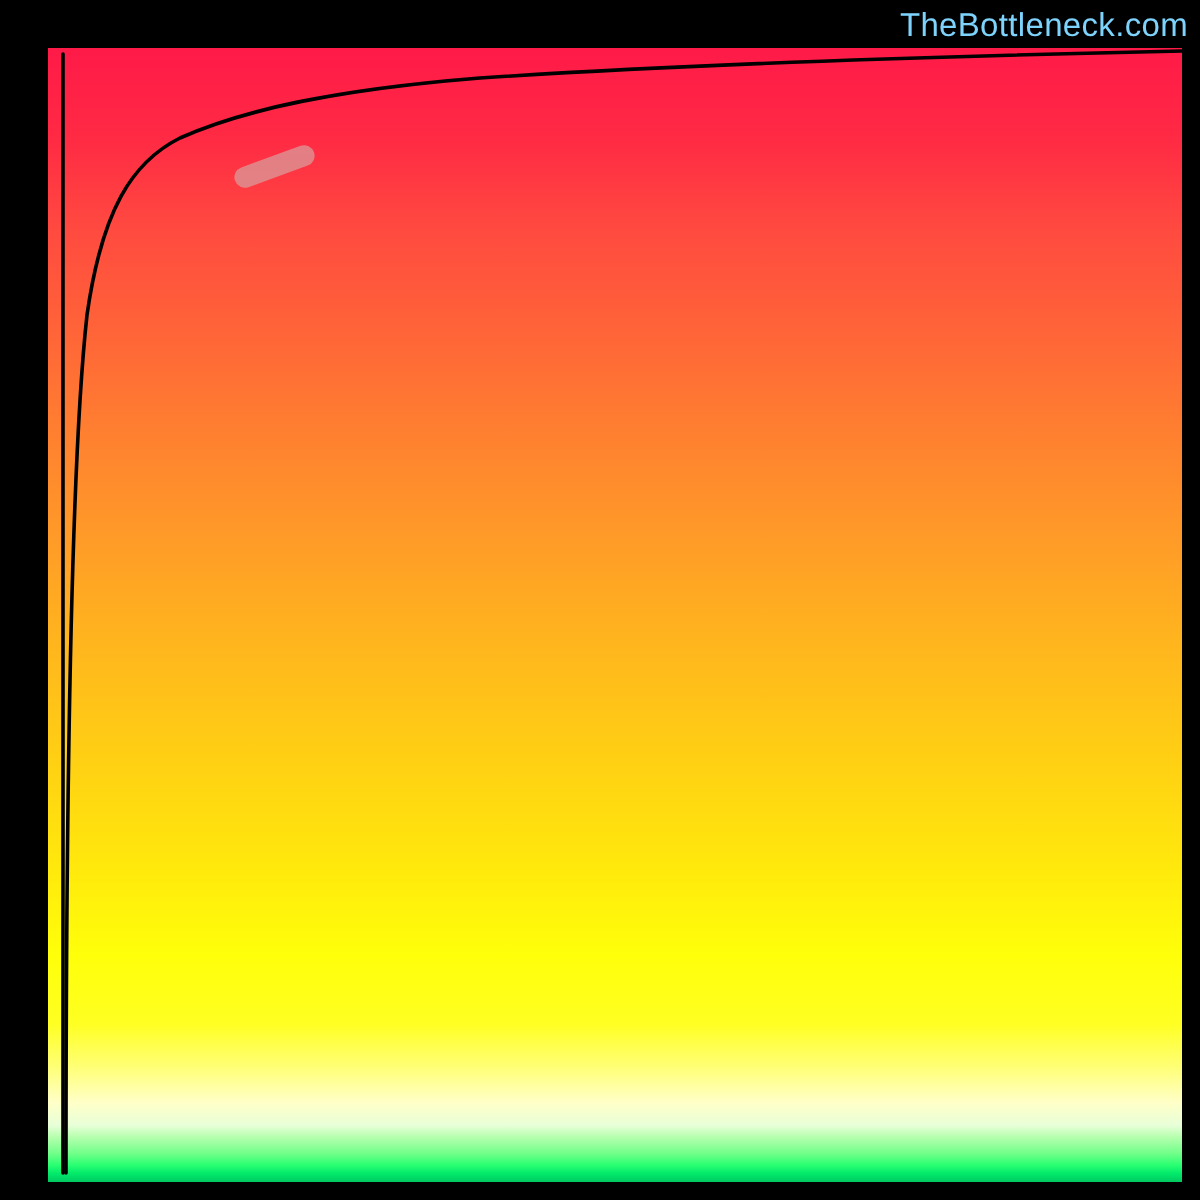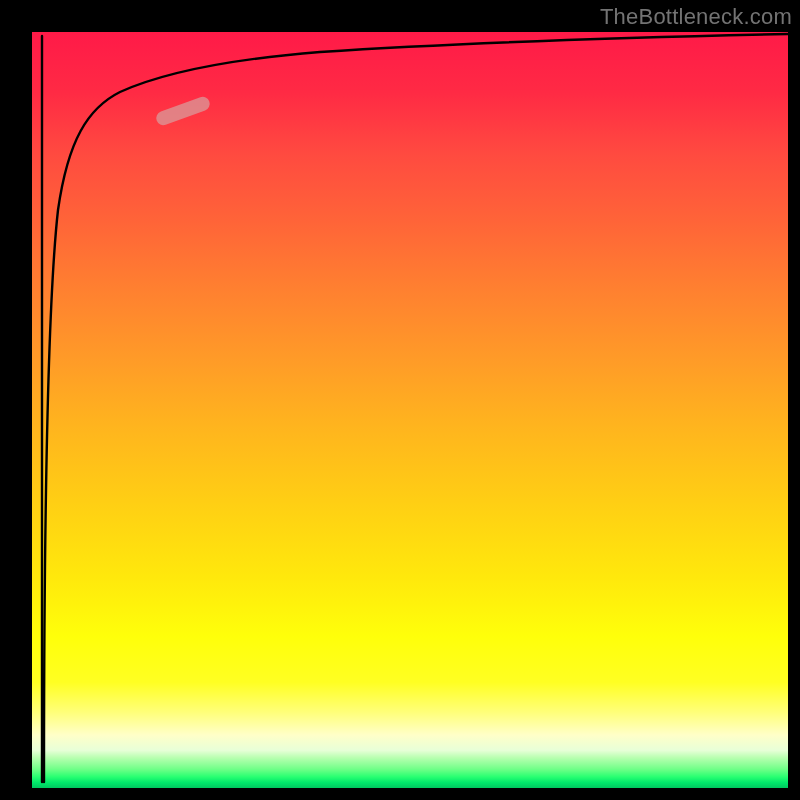--- a/index.html
+++ b/index.html
@@ -58,21 +58,21 @@
     left: 0;
     bottom: 0;
     width: 800px;
     height: 12px;
     background: #000;
   }
   .watermark {
     position: absolute;
     top: 4px;
     right: 8px;
-    color: #737373;
+    color: #7dd3fc;
     font-size: 22px;
     font-weight: 400;
     letter-spacing: 0.01em;
   }
   svg.curve {
     position: absolute;
     left: 0;
     top: 0;
     width: 800px;
     height: 800px;

